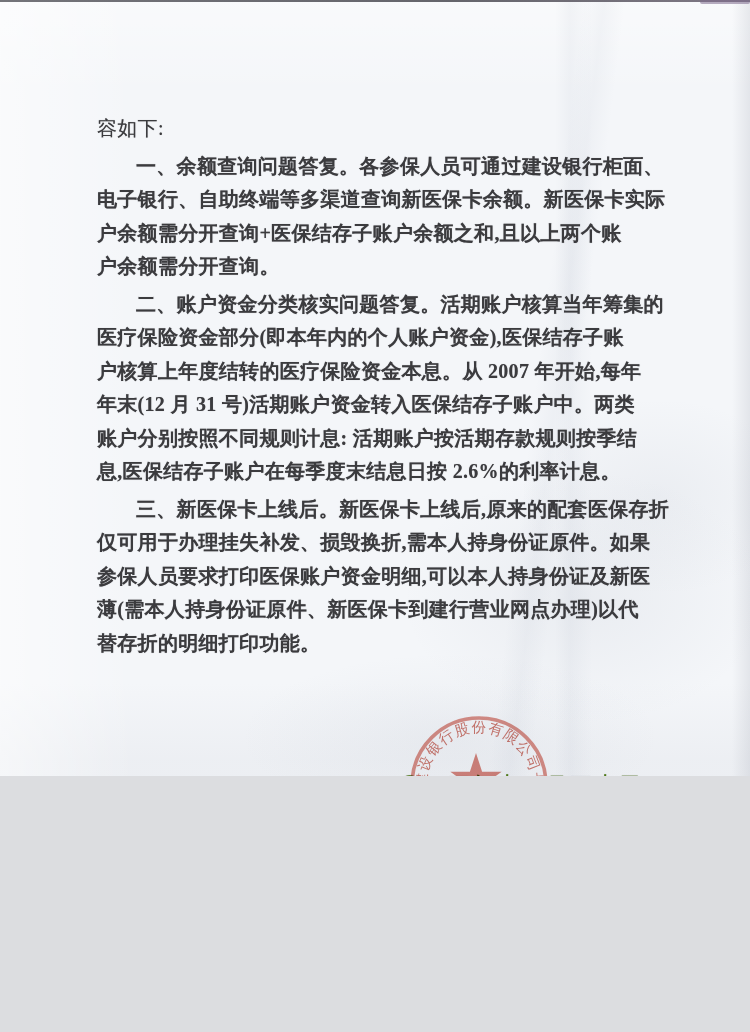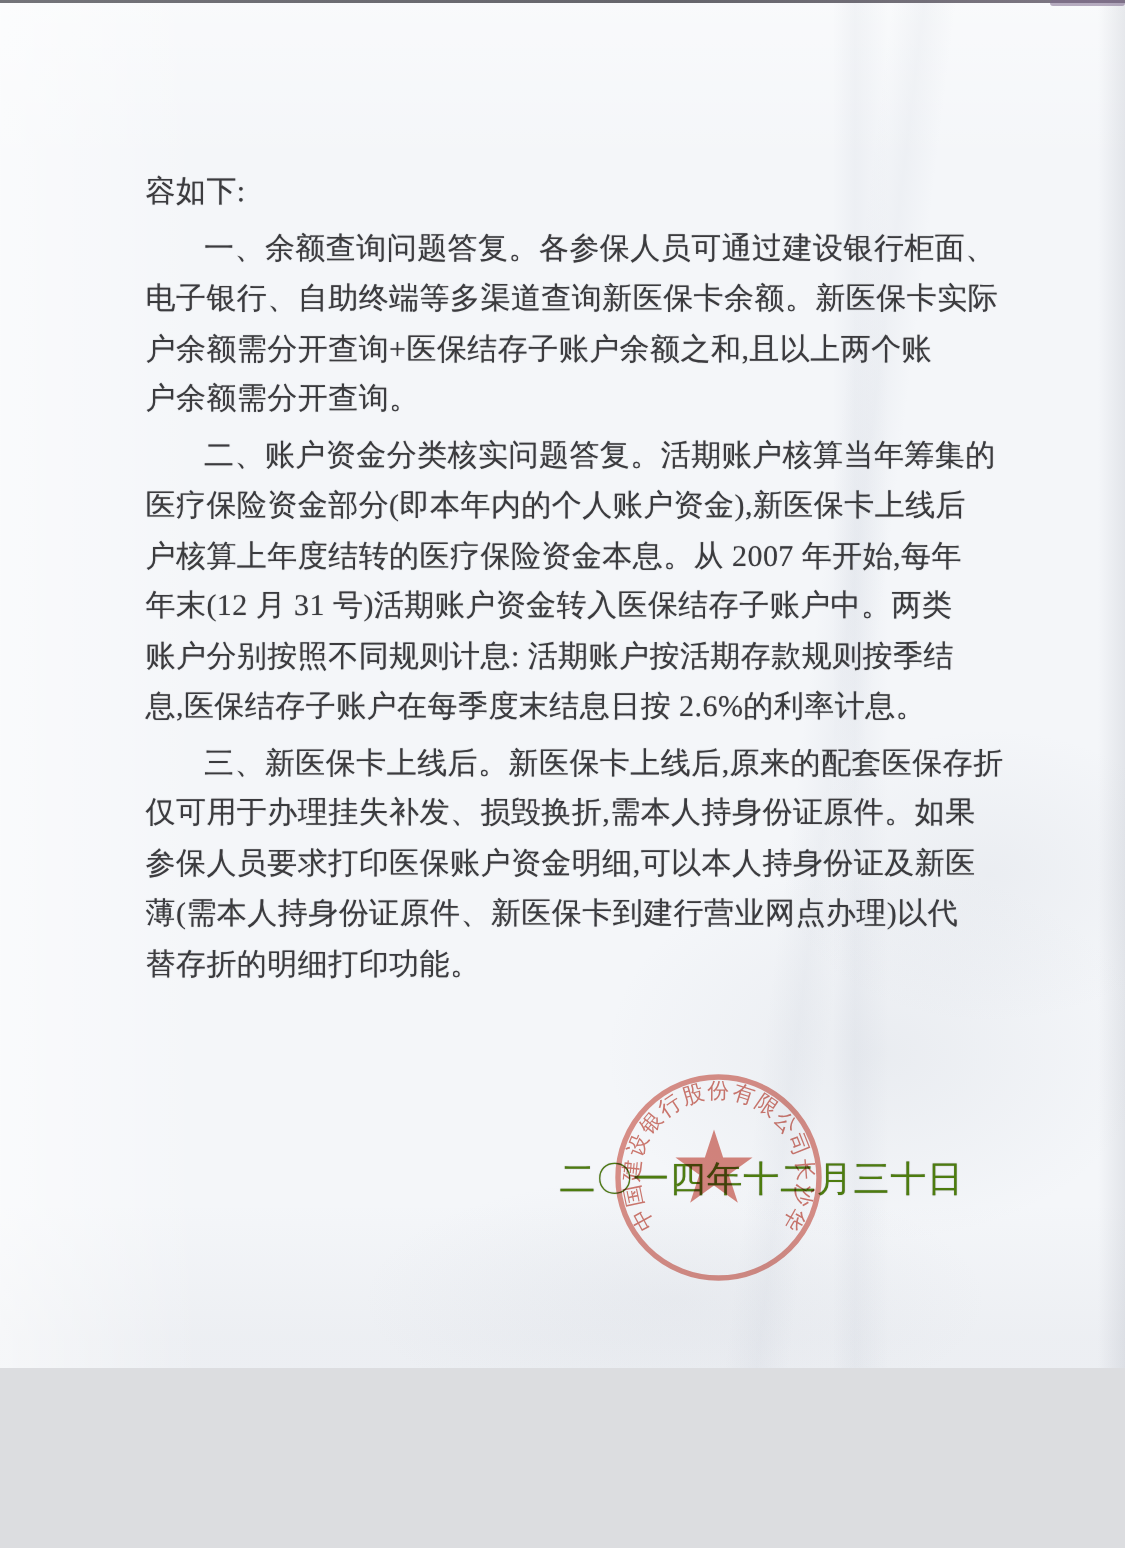--- a/index.html
+++ b/index.html
@@ -4,21 +4,21 @@
 <style>
   html, body {
     margin: 0;
     padding: 0;
     background: #dcdde0;
     font-family: "Liberation Serif", "DejaVu Serif", serif;
   }
   .scan {
     position: relative;
     width: 750px;
-    height: 912px;
+    height: 776px;
     overflow: hidden;
     background: #f4f6f9;
   }
   
   .paper {
     position: absolute;
     inset: 0;
     background:
       radial-gradient(ellipse 260px 180px at 78% 77%, rgba(140,150,168,0.10), transparent 70%),
       radial-gradient(ellipse 200px 140px at 88% 64%, rgba(140,150,168,0.09), transparent 70%),
@@ -62,21 +62,21 @@
     left: 97px;
     top: 112px;
     width: 575px;
     color: #3b3b3e;
     font-size: 20px;
     line-height: 33.5px;
     letter-spacing: 0.3px;
     text-shadow: 0 0 0.7px rgba(70,70,75,0.55);
   }
   .line { white-space: nowrap; }
-  .para { margin-top: 4px; }
+  .para { margin-top: 4px; font-weight: bold; }
   .para .line.first { text-indent: 39px; }
   .date-line {
     position: absolute;
     left: 373px;
     top: 770px;
     color: #4d7c0f;
     font-size: 24px;
     letter-spacing: 0.5px;
     text-shadow: 0 0 0.7px rgba(70,70,75,0.55);
     white-space: nowrap;
@@ -106,21 +106,21 @@
 
     <div class="para">
       <div class="line first">一、余额查询问题答复。各参保人员可通过建设银行柜面、</div>
       <div class="line">电子银行、自助终端等多渠道查询新医保卡余额。新医保卡实际</div>
       <div class="line">户余额需分开查询+医保结存子账户余额之和,且以上两个账</div>
       <div class="line">户余额需分开查询。</div>
     </div>
 
     <div class="para">
       <div class="line first">二、账户资金分类核实问题答复。活期账户核算当年筹集的</div>
-      <div class="line">医疗保险资金部分(即本年内的个人账户资金),新医保卡上线后</div>
+      <div class="line">医疗保险资金部分(即本年内的个人账户资金),医保结存子账</div>
       <div class="line">户核算上年度结转的医疗保险资金本息。从 2007 年开始,每年</div>
       <div class="line">年末(12 月 31 号)活期账户资金转入医保结存子账户中。两类</div>
       <div class="line">账户分别按照不同规则计息: 活期账户按活期存款规则按季结</div>
       <div class="line">息,医保结存子账户在每季度末结息日按 2.6%的利率计息。</div>
     </div>
 
     <div class="para">
       <div class="line first">三、新医保卡上线后。新医保卡上线后,原来的配套医保存折</div>
       <div class="line">仅可用于办理挂失补发、损毁换折,需本人持身份证原件。如果</div>
       <div class="line">参保人员要求打印医保账户资金明细,可以本人持身份证及新医</div>

